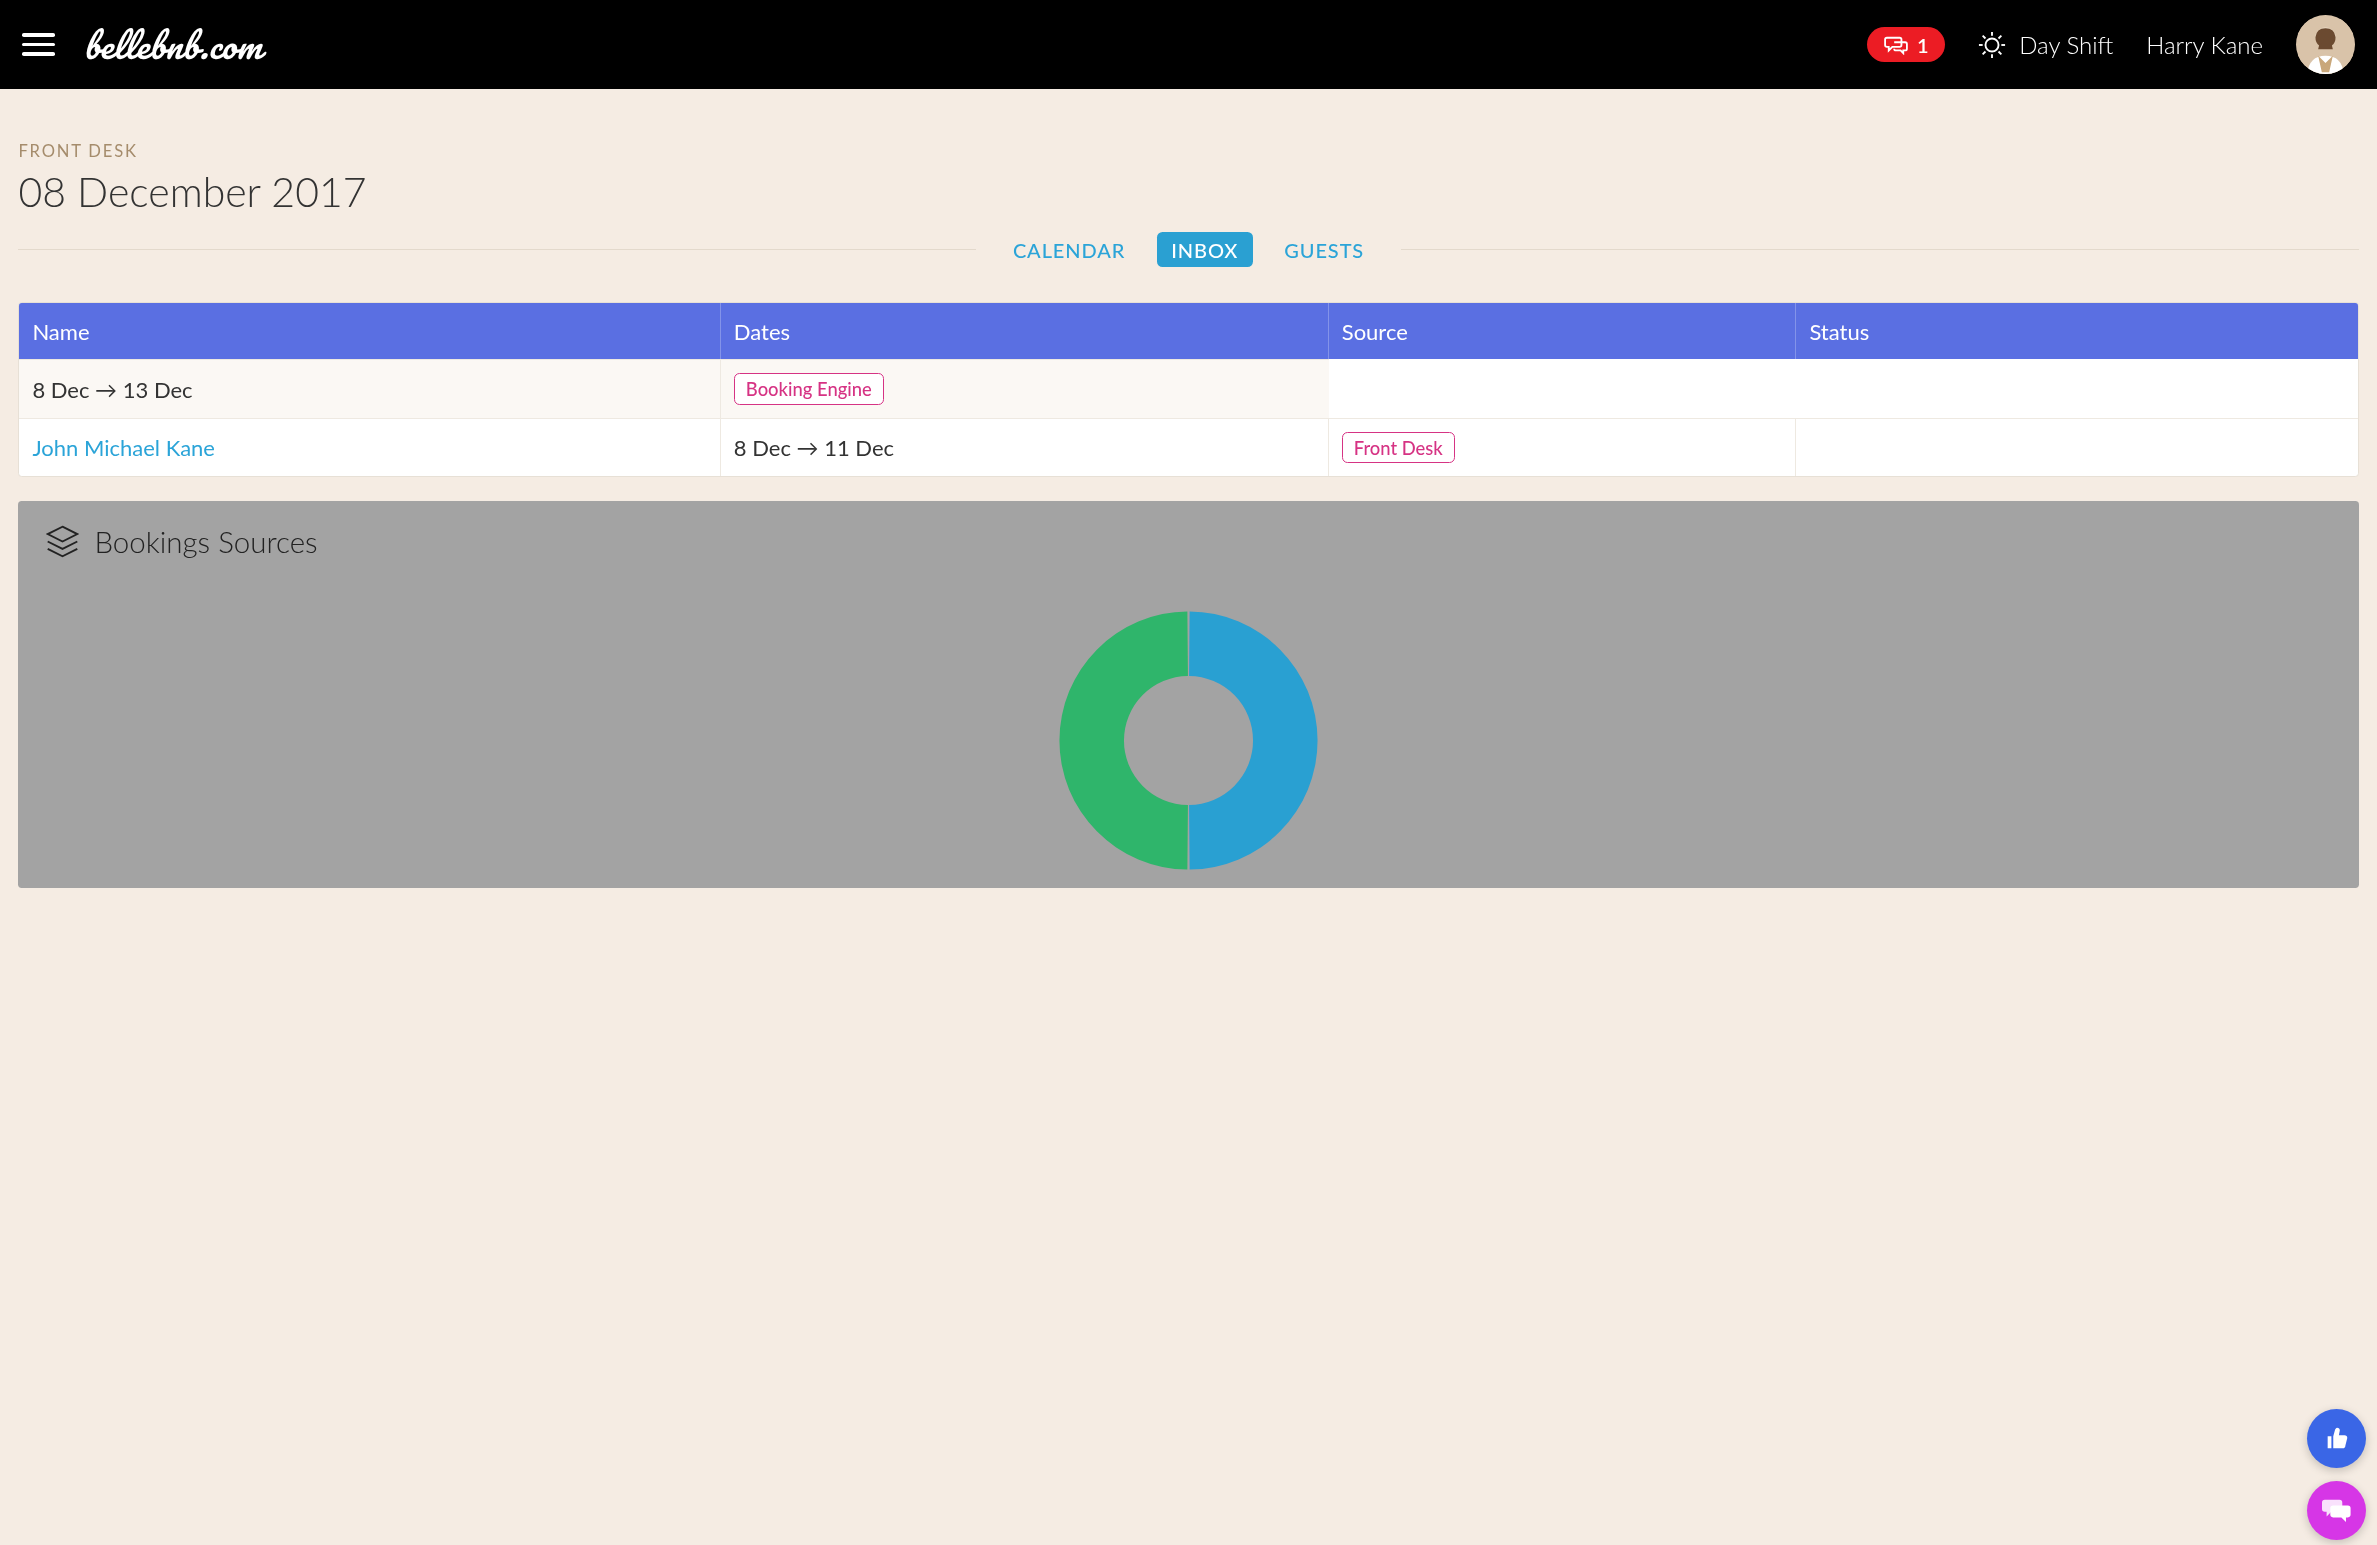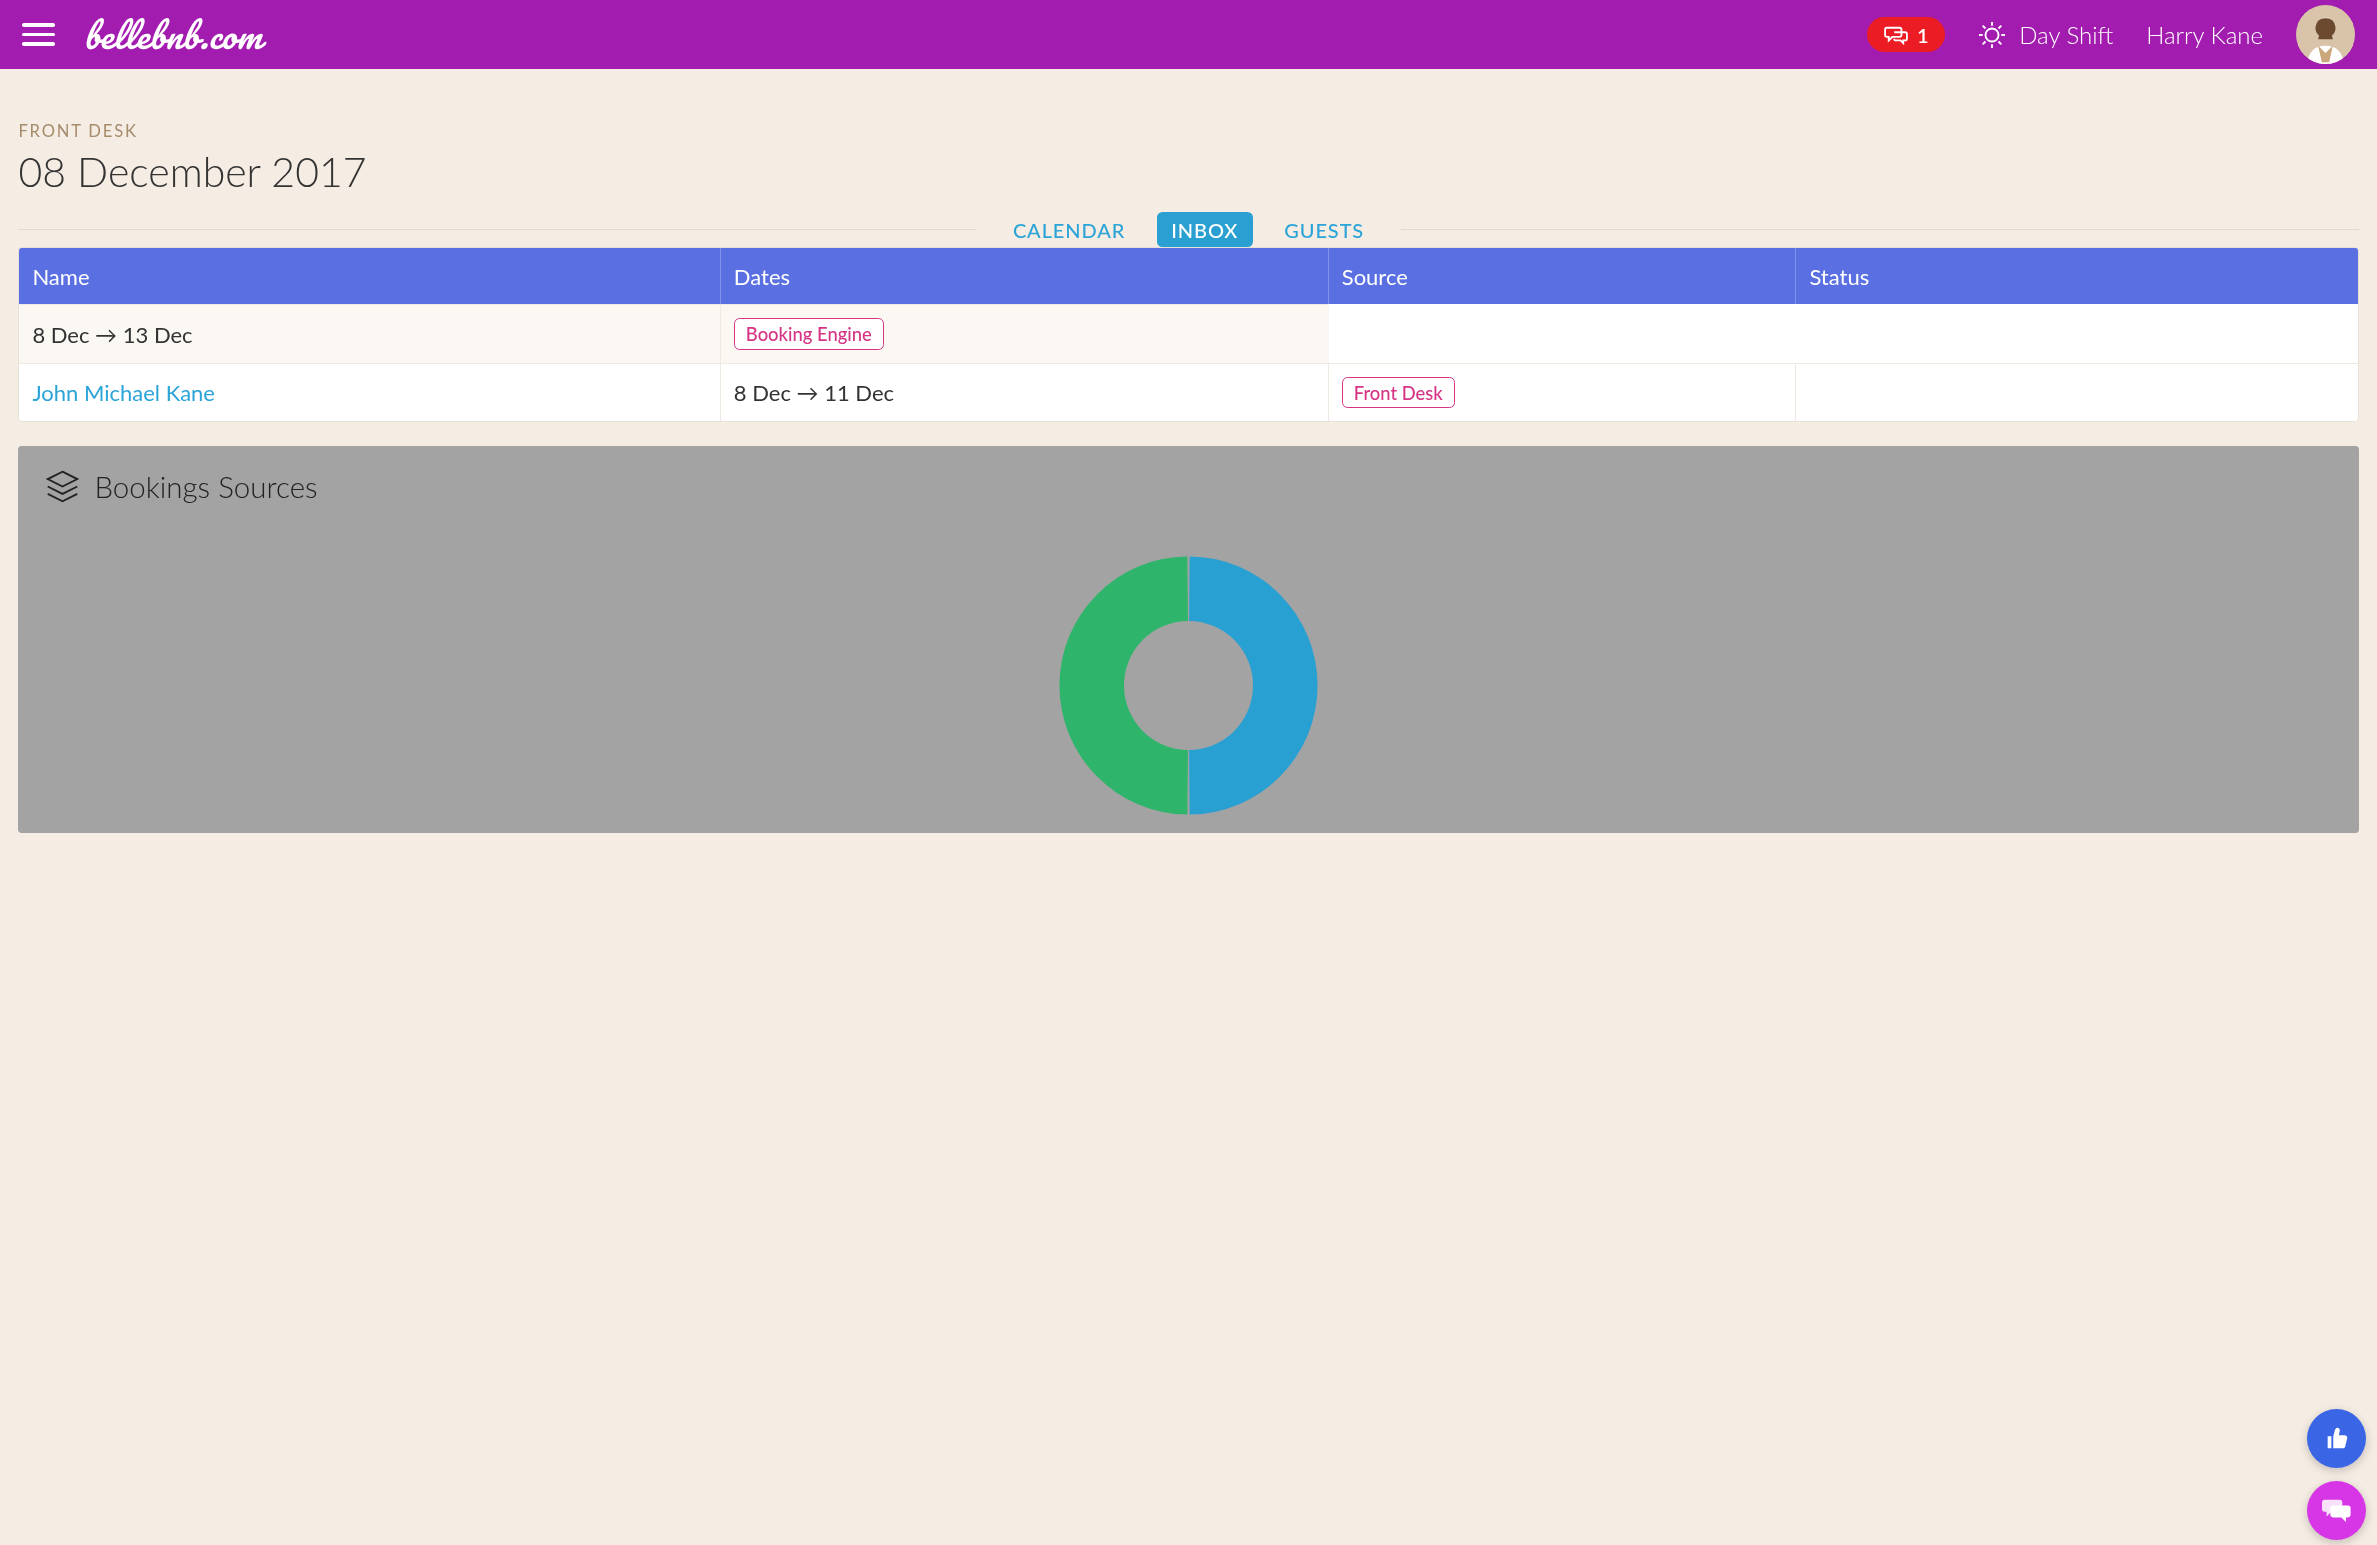--- a/index.html
+++ b/index.html
@@ -1,35 +1,35 @@
 <!DOCTYPE html>
 <html style="font-size:14.7px"><head>
 <meta charset="utf-8">
 <style>
   * { box-sizing: border-box; margin: 0; padding: 0; }
   body { font-family: 'Lato', 'Helvetica Neue', Arial, sans-serif; background: #f5ece3; }
 
   
-  .top-bar { background: #a21caf; height: 69px; display: flex; align-items: center; padding: 0 22px; color: #fff; }
+  .top-bar { background: #000000; height: 89px; display: flex; align-items: center; padding: 0 22px; color: #fff; }
   .hamburger { display: flex; flex-direction: column; gap: 5.5px; margin-right: 28px; cursor: pointer; }
   .hamburger span { width: 33px; height: 3.7px; background: #fff; border-radius: 1.8px; display: block; }
   .brand { font-family: 'Pacifico', cursive; font-size: 33px; font-style: italic; font-weight: 400; color: #fff; letter-spacing: 0.5px; }
   .top-right { margin-left: auto; display: flex; align-items: center; gap: 33px; font-size: 22px; }
   .notif-pill { background: #ec1c24; border-radius: 22px; padding: 5.5px 16.6px; display: flex; align-items: center; gap: 9.2px; font-size: 20px; font-weight: 600; }
   .shift { display: flex; align-items: center; gap: 13px; font-size: 24px; font-weight: 300; }
   .user-name { font-size: 24px; font-weight: 300; }
   .avatar { width: 59px; height: 59px; border-radius: 50%; background: #d9c3a9; display: flex; align-items: flex-end; justify-content: center; overflow: hidden; }
   .avatar svg { width: 55px; height: 55px; }
 
   
   .content { padding: 52px 18.4px 0 18.4px; }
   .breadcrumb { color: #a58c6c; letter-spacing: 1.8px; font-size: 16.6px; font-weight: 400; }
   .page-date { font-size: 41px; color: #333; font-weight: 300; margin-top: 5.5px; }
 
-  .tabs-wrap { position: relative; display: flex; justify-content: flex-end; align-items: center; margin-top: 16.6px; }
+  .tabs-wrap { position: relative; display: flex; justify-content: flex-end; align-items: center; margin-top: 16.6px; margin-bottom: 35px; }
   .tabs-wrap::before, .tabs-wrap::after { content: ""; flex: 1; height: 0.9px; background: #e3d9cc; }
   .tabs { display: flex; gap: 16.6px; padding: 0 22px; }
   .tab { color: #2ba4d8; font-size: 20px; font-weight: 500; letter-spacing: 0.9px; padding: 5.5px 14.7px; border-radius: 5.5px; cursor: pointer; }
   .tab.active { background: #2aa0d2; color: #fff; }
 
   
   .grid { width: 100%; border: 0.9px solid #e7e0d6; border-radius: 3.7px; overflow: hidden; background: #fff; }
   .grid-row { display: grid; grid-template-columns: 30% 26% 20% 24%; }
   .grid-head .cell { background: #5a6fe2; color: #fff; font-size: 22px; font-weight: 400; padding: 14.7px 13px; border-right: 0.9px solid rgba(255,255,255,0.25); }
   .grid-head .cell:last-child { border-right: none; }

